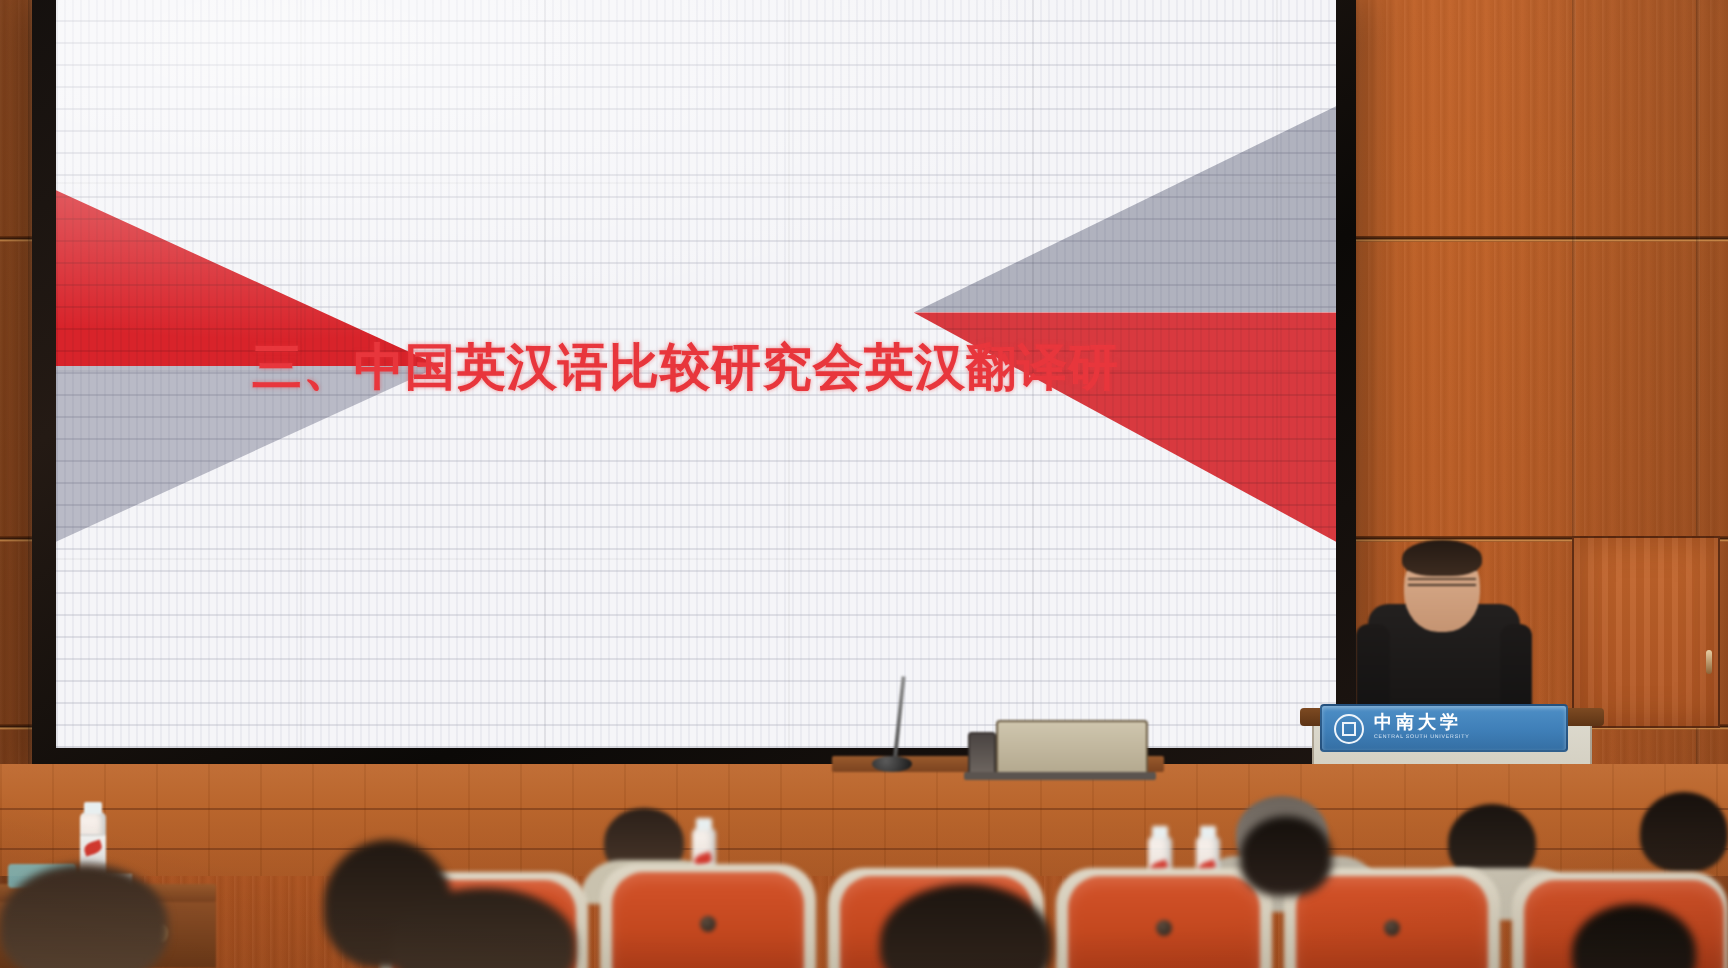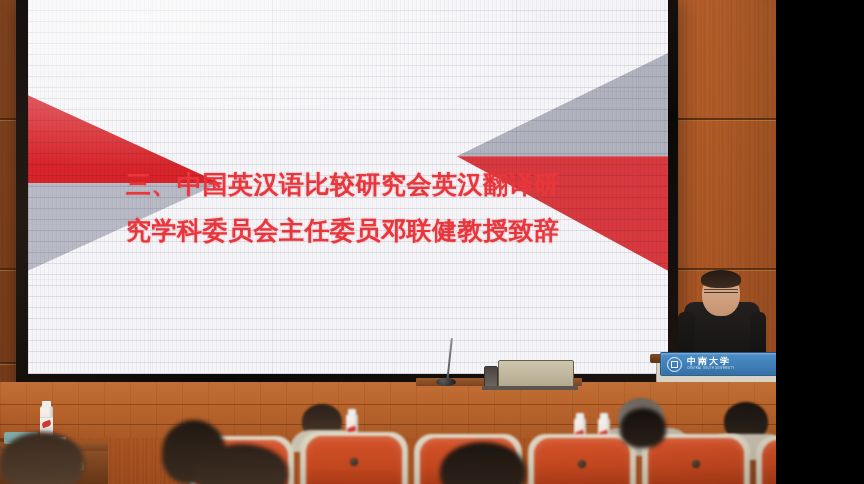--- a/index.html
+++ b/index.html
@@ -1,21 +1,21 @@
 <!DOCTYPE html>
 <html><head>
 <meta charset="utf-8">
 <style>
   * { margin:0; padding:0; box-sizing:border-box; }
   html,body {
     width:864px; height:484px; overflow:hidden;
     background:#000;
     font-family:"Liberation Sans", sans-serif;
   }
-  #scene { position:relative; width:776px; height:484px; overflow:hidden; }
+  #scene { position:relative; width:864px; height:484px; overflow:hidden; }
 
   
   .wall {
     position:absolute; inset:0;
     background:
       linear-gradient(90deg, rgba(0,0,0,.30) 0%, rgba(0,0,0,0) 7%, rgba(0,0,0,0) 86%, rgba(0,0,0,.18) 100%),
       repeating-linear-gradient(90deg,
         rgba(255,255,255,.045) 0px, rgba(0,0,0,.05) 2px, rgba(255,255,255,.02) 5px, rgba(0,0,0,.045) 9px),
       linear-gradient(180deg, #c2642b 0%, #c06228 22%, #bb5e26 48%, #b55a24 76%, #a64f1e 100%);
   }
@@ -292,21 +292,20 @@
   <div class="screen-bezel" style="left:16px; top:-12px; width:662px; height:400px;"></div>
 
   <div class="screen" style="left:28px; top:-8px; width:640px; height:382px;">
 
     <div class="chev chev-l-red"></div>
     <div class="chev chev-l-gray"></div>
     <div class="chev chev-r-gray"></div>
     <div class="chev chev-r-red"></div>
 
     <div class="slide-text" style="left:98px; top:176px; font-size:25px;">三、中国英汉语比较研究会英汉翻译研</div>
-    <div class="slide-text" style="left:98px; top:222px; font-size:25px;">究学科委员会主任委员邓联健教授致辞</div>
 
     <div class="led-cab"></div>
     <div class="led-tex"></div>
     <div class="glare"></div>
   </div>
 
   <div class="blurlite">
     <div class="speaker-body" style="left:684px; top:302px; width:76px; height:76px;"></div>
     <div class="speaker-arm" style="left:678px; top:312px; width:17px; height:62px;"></div>
     <div class="speaker-arm" style="left:750px; top:312px; width:16px; height:62px;"></div>

